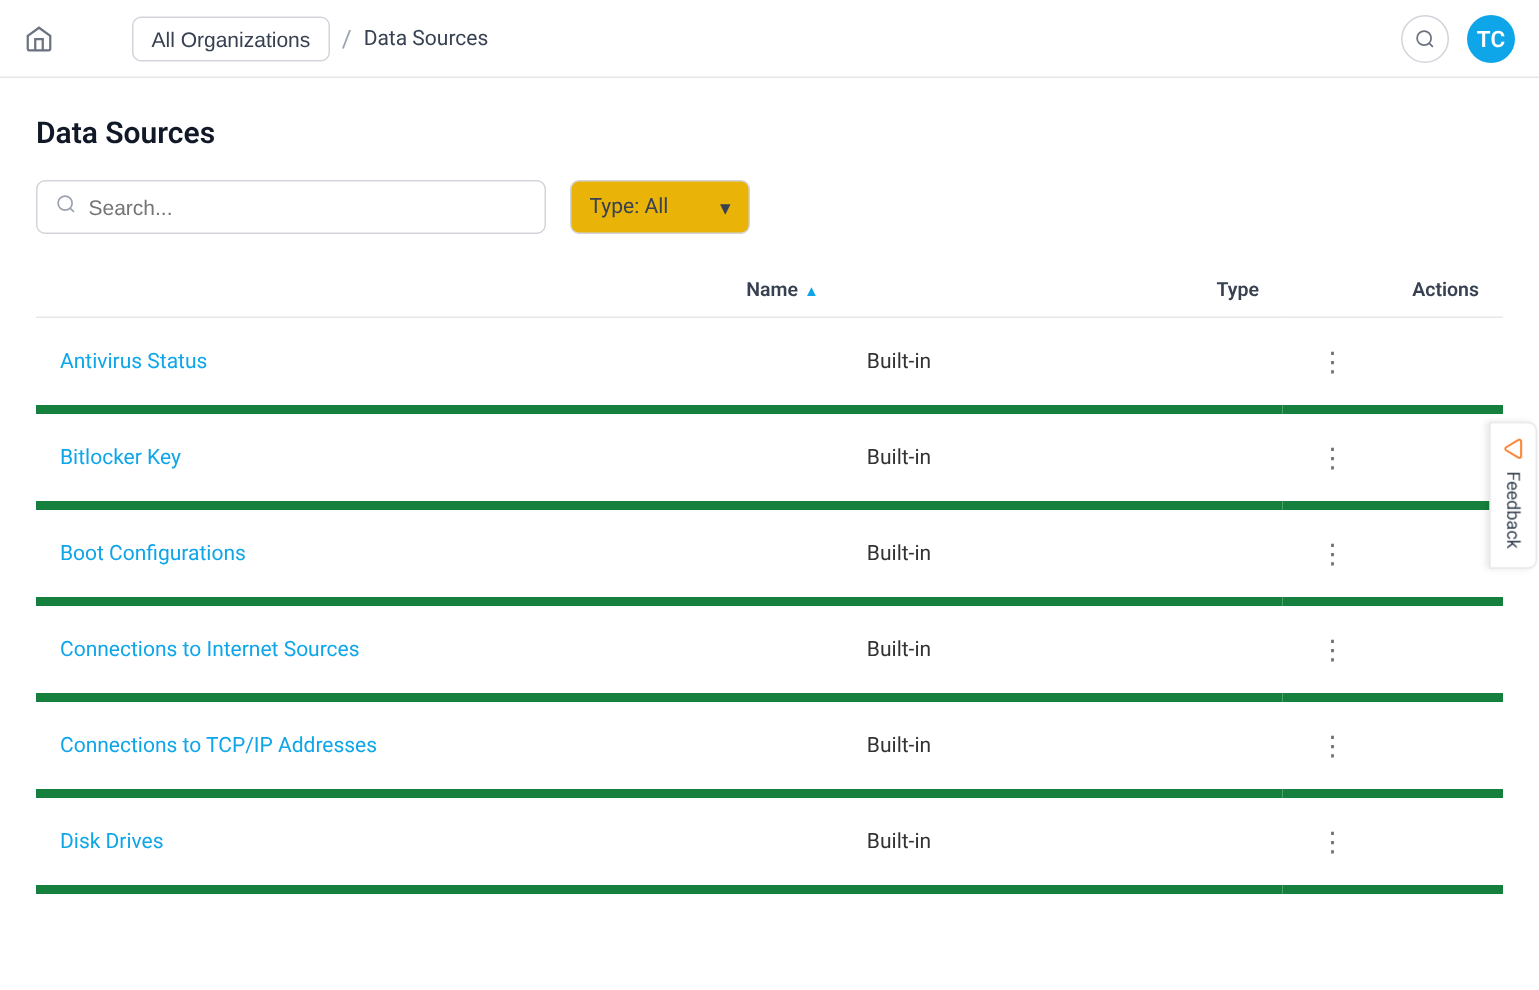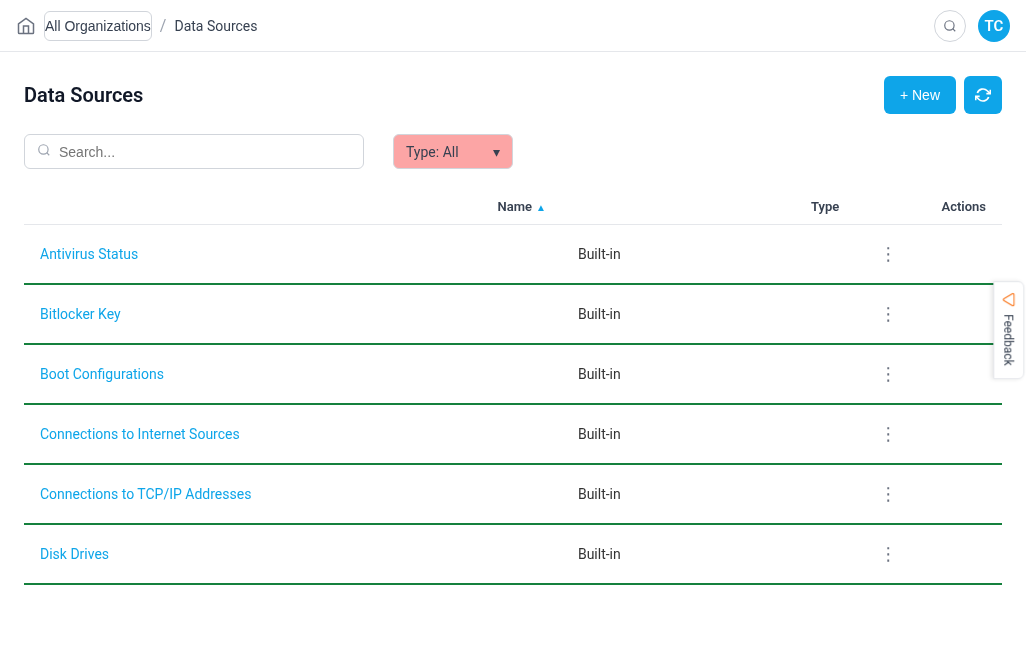--- a/index.html
+++ b/index.html
@@ -17,25 +17,26 @@
     }
     .home-icon {
       color: #6b7280;
       font-size: 18px;
       display: flex;
       align-items: center;
     }
     .org-button {
       border: 1px solid #d1d5db;
       border-radius: 6px;
-      padding: 6px 0;
-      background: #fff;
-      cursor: pointer;
-      font-size: 14px;
-      color: #374151;
+      padding: 6px 12px;
+      background: #fff;
+      cursor: pointer;
+      font-size: 14px;
+      color: #374151;
+      margin-left: 44px;
     }
     .nav-separator {
       color: #9ca3af;
       font-size: 16px;
     }
     .nav-title {
       color: #374151;
       font-size: 14px;
     }
     .nav-right {
@@ -117,21 +118,21 @@
       display: flex;
       align-items: center;
       justify-content: center;
       cursor: pointer;
       font-size: 16px;
     }
 
     
     .filters {
       display: flex;
-      gap: 29px;
+      gap: 16px;
       margin-bottom: 20px;
     }
     .search-box {
       display: flex;
       align-items: center;
       border: 1px solid #d1d5db;
       border-radius: 6px;
       padding: 8px 12px;
       gap: 8px;
       width: 340px;
@@ -148,21 +149,21 @@
       color: #9ca3af;
       font-size: 14px;
     }
     .type-select {
       display: flex;
       align-items: center;
       border: 1px solid #d1d5db;
       border-radius: 6px;
       padding: 8px 12px;
       gap: 8px;
-      background: #fca5a5;
+      background: #eab308;
       cursor: pointer;
       font-size: 14px;
       color: #374151;
       min-width: 120px;
       justify-content: space-between;
     }
 
     
     .data-table {
       width: 100%;
@@ -180,21 +181,21 @@
     .data-table th.sortable {
       cursor: pointer;
     }
     .sort-indicator {
       color: #0ea5e9;
       margin-left: 4px;
       font-size: 10px;
     }
     .data-table td {
       padding: 14px 16px;
-      border-bottom: 2px solid #15803d;
+      border-bottom: 6px solid #15803d;
       font-size: 14px;
     }
     .cell-link {
       color: #0ea5e9;
       text-decoration: none;
       cursor: pointer;
     }
     .more-btn {
       background: none;
       border: none;
@@ -273,30 +274,20 @@
       </svg>
     </div>
     <div class="avatar">TC</div>
   </div>
 </nav>
 
 <div class="main-content">
 
   <div class="page-header">
     <h1 class="page-title">Data Sources</h1>
-    <div class="header-actions">
-      <button class="btn-new">+ New</button>
-      <button class="btn-refresh">
-        <svg width="16" height="16" viewBox="0 0 24 24" fill="none" stroke="#fff" stroke-width="2.5">
-          <path d="M23 4v6h-6"></path>
-          <path d="M1 20v-6h6"></path>
-          <path d="M3.51 9a9 9 0 0114.85-3.36L23 10M1 14l4.64 4.36A9 9 0 0020.49 15"></path>
-        </svg>
-      </button>
-    </div>
   </div>
 
   <div class="filters">
     <div class="search-box">
       <span class="icon">
         <svg width="14" height="14" viewBox="0 0 24 24" fill="none" stroke="#9ca3af" stroke-width="2">
           <circle cx="11" cy="11" r="8"></circle>
           <path d="M21 21l-4.35-4.35"></path>
         </svg>
       </span>

